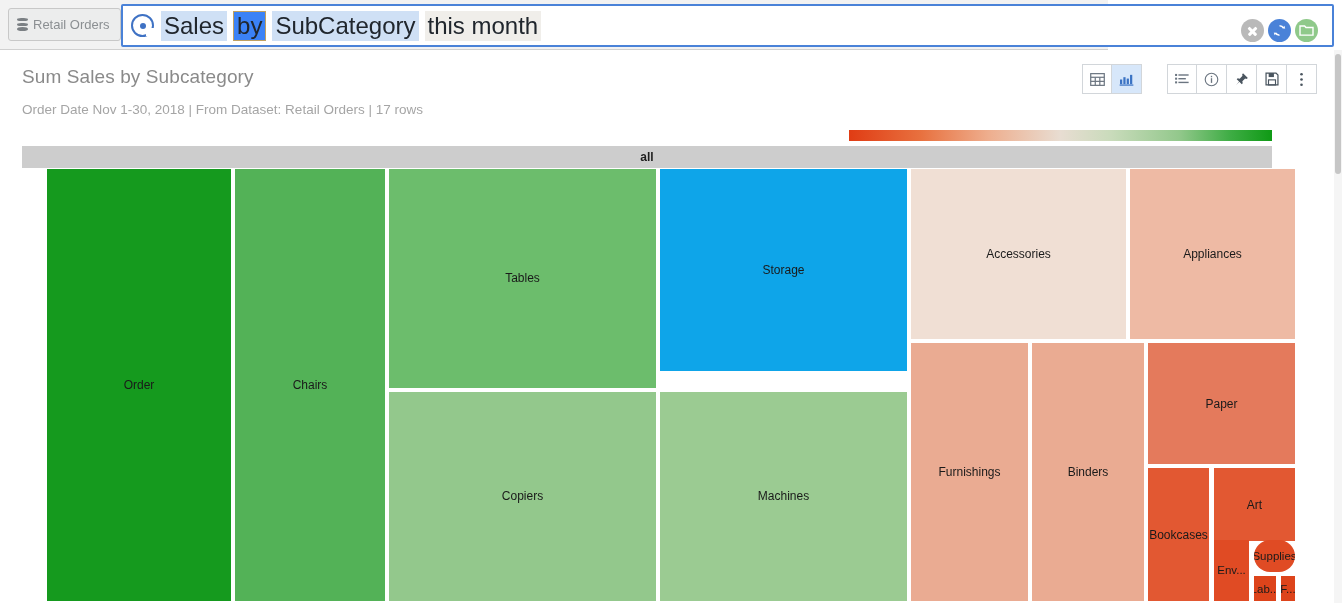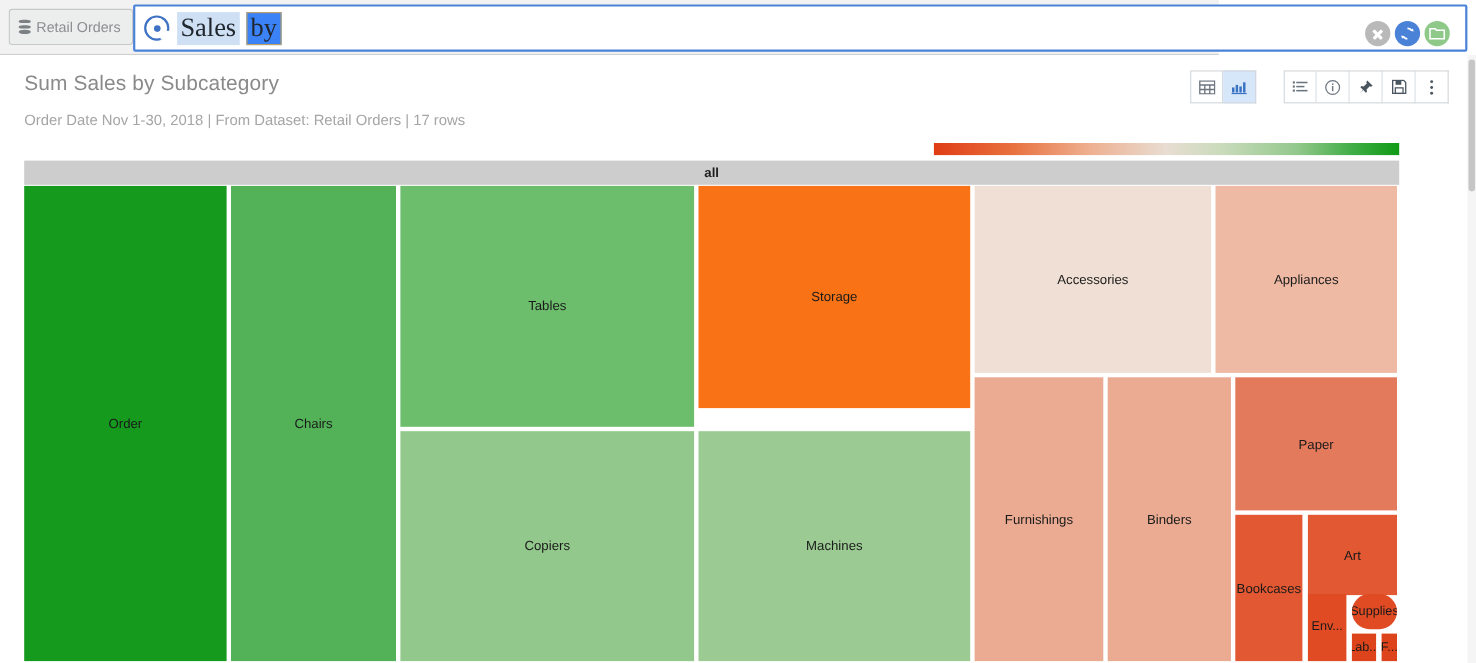--- a/index.html
+++ b/index.html
@@ -28,21 +28,20 @@
     position:absolute;left:0;width:11px;height:3.4px;
     background:#7b8084;border-radius:50%/60%;
   }
   .db-icon i:nth-child(1){top:0;}
   .db-icon i:nth-child(2){top:4.6px;}
   .db-icon i:nth-child(3){top:9.2px;}
   #searchbox{
     position:absolute;left:121px;top:4px;width:1213px;height:43px;
     background:#ffffff;border:2px solid #4a82d8;border-radius:2px;
     box-sizing:border-box;
-    font-family:Liberation Serif, serif;
   }
   #query{
     position:absolute;left:8px;top:0;height:39px;
     display:flex;align-items:center;
     font-size:24px;color:#2b2b2b;white-space:nowrap;
   }
   .q-icon{
     width:23px;height:23px;border:2px solid #3f72c4;border-radius:50%;
     position:relative;margin-right:7px;flex:none;
     box-sizing:border-box;
@@ -110,20 +109,21 @@
     background:#cdcdcd;
     display:flex;align-items:center;justify-content:center;
     font-size:12px;color:#1d1d1d;font-weight:bold;
   }
   .cell{
     position:absolute;
     display:flex;align-items:center;justify-content:center;
     overflow:hidden;
     box-sizing:border-box;
     cursor:pointer;
+    margin-left:25px;
   }
   .cell span{
     font-size:12px;color:#1a1a1a;white-space:nowrap;
     pointer-events:none;
     padding:0 2px;
   }
   .cell.tiny span{font-size:11.5px;}
   
   #scroll-track{
     position:absolute;right:0;top:50px;width:8px;height:553px;background:#f5f5f5;
@@ -146,20 +146,22 @@
       </span>
     <span>Retail Orders</span>
   </div>
 
   <div id="searchbox">
     <div id="query">
       <span class="q-icon"></span>
 
       <span class="tok tok-kw">Sales</span>
       <span class="tok tok-op">by</span>
+      <span class="tok tok-kw">SubCategory</span>
+      <span class="tok tok-plain">this month</span>
     </div>
 
     <div class="circ-btn" id="btn-clear"></div>
 
     <div class="circ-btn" id="btn-refresh">
       <svg width="15" height="15" viewBox="0 0 16 16" aria-hidden="true">
         <path d="M8 2.2a5.8 5.8 0 0 1 5.1 3.0l-1.5.55A4.2 4.2 0 0 0 8 3.8V2.2z" fill="#ffffff"></path>
         <path d="M8 13.8A5.8 5.8 0 0 1 2.9 10.8l1.5-.55A4.2 4.2 0 0 0 8 12.2v1.6z" fill="#ffffff"></path>
         <path d="M13.2 3.0l.9 3.0-3.1-.6z" fill="#ffffff"></path>
         <path d="M2.8 13.0l-.9-3.0 3.1.6z" fill="#ffffff"></path>
@@ -251,21 +253,21 @@
       </div>
       <div class="cell" style="left: 188px; top: 23px; width: 150px; height: 432px; background: rgb(83, 178, 87);">
         <span>Chairs</span>
       </div>
       <div class="cell" style="left: 342px; top: 23px; width: 267px; height: 218.993px; background: rgb(108, 189, 108);">
         <span>Tables</span>
       </div>
       <div class="cell" style="left: 342px; top: 245.989px; width: 267px; height: 209.011px; background: rgb(147, 200, 140);">
         <span>Copiers</span>
       </div>
-      <div class="cell" style="left: 613px; top: 23px; width: 247px; height: 202px; background: #f97316;">
+      <div class="cell" style="left: 613px; top: 23px; width: 247px; height: 202px; background: #0ea5e9;">
         <span>Storage</span>
       </div>
       <div class="cell" style="left: 613px; top: 245.989px; width: 247px; height: 209.011px; background: rgb(155, 203, 146);">
         <span>Machines</span>
       </div>
       <div class="cell" style="left: 864px; top: 23px; width: 215px; height: 169.777px; background: rgb(240, 223, 212);">
         <span>Accessories</span>
       </div>
       <div class="cell" style="left: 1083px; top: 23px; width: 165px; height: 169.777px; background: rgb(238, 186, 164);">
         <span>Appliances</span>

